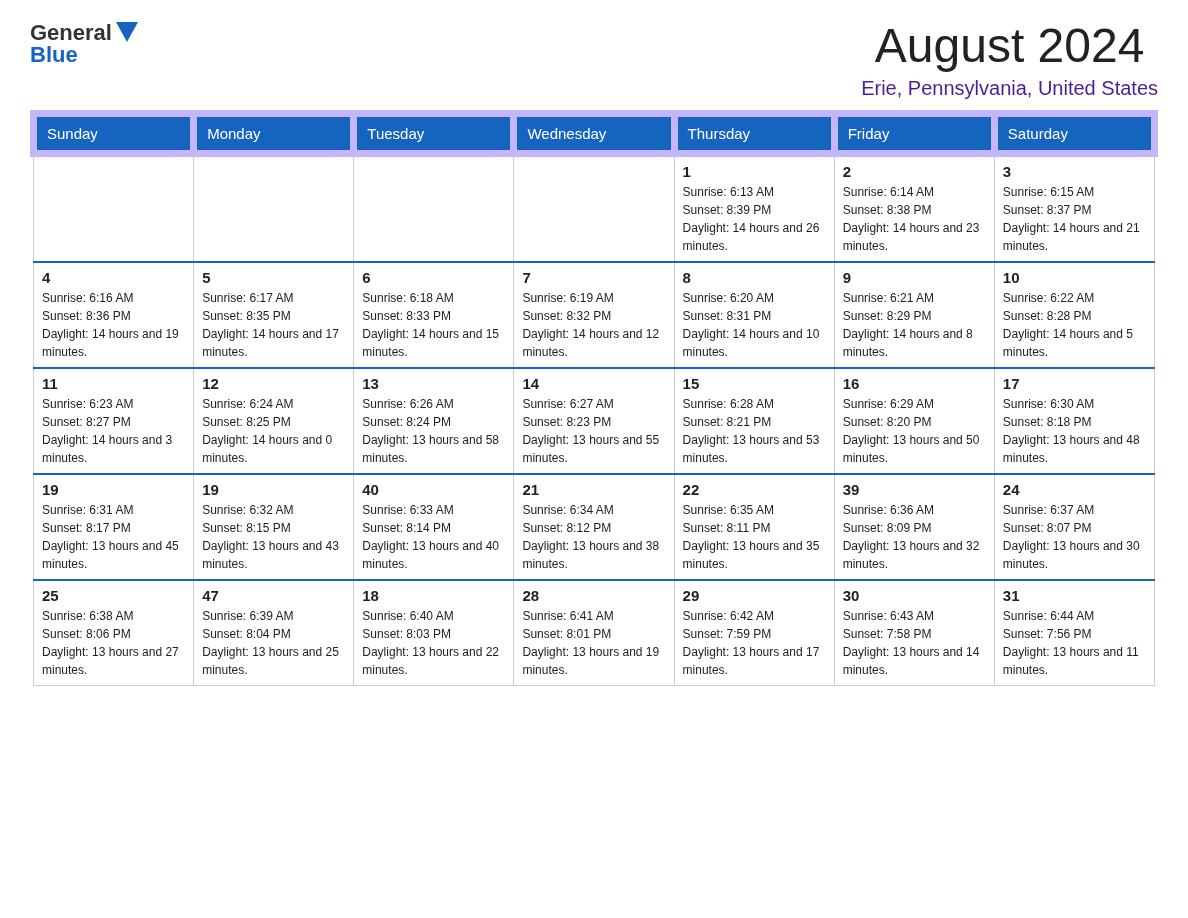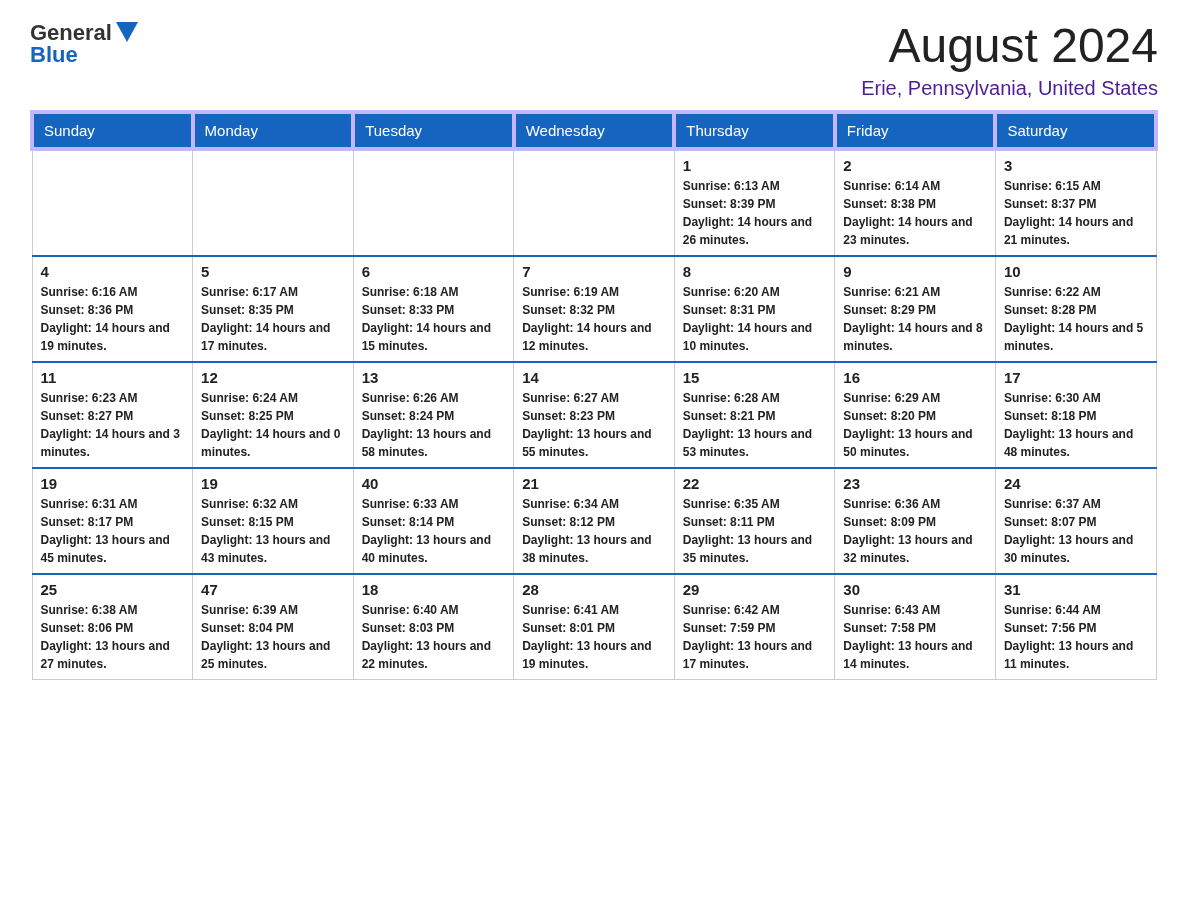--- a/index.html
+++ b/index.html
@@ -26,21 +26,21 @@
       color: #333;
       font-weight: bold;
     }
     .logo-text-blue {
       font-size: 22px;
       color: #1565c0;
       font-weight: bold;
       text-align: right;
     }
     .title-block {
-      text-align: right;
+      text-align: center;
     }
     .month-title {
       font-size: 48px;
       font-weight: normal;
       color: #222;
       line-height: 1.1;
     }
     .location-title {
       font-size: 20px;
       color: #4c1d95;
@@ -51,42 +51,41 @@
       border-collapse: collapse;
       margin-top: 10px;
     }
     .calendar th {
       background-color: #1565c0;
       color: #fff;
       font-size: 15px;
       font-weight: normal;
       padding: 8px 10px;
       text-align: left;
-      border: 4px solid #c4b5fd;
+      border: 7px solid #c4b5fd;
     }
     .calendar td {
       vertical-align: top;
       border: 1px solid #ccc;
       padding: 6px 8px;
       width: calc(100% / 7);
       min-height: 100px;
       font-size: 12.5px;
       color: #222;
     }
     .day-number {
       font-size: 15px;
       font-weight: bold;
       color: #222;
       margin-bottom: 3px;
     }
     .day-info {
       font-size: 12px;
       color: #222;
       line-height: 1.5;
-      font-weight: bold;
     }
     .empty-cell {
       background: #fff;
     }
     .row-border td {
       border-top: 2px solid #1565c0;
     }
   </style>
 </head>
 <body>
@@ -217,21 +216,21 @@
         </td>
         <td>
           <div class="day-number">21</div>
           <div class="day-info">Sunrise: 6:34 AM<br>Sunset: 8:12 PM<br>Daylight: 13 hours and 38 minutes.</div>
         </td>
         <td>
           <div class="day-number">22</div>
           <div class="day-info">Sunrise: 6:35 AM<br>Sunset: 8:11 PM<br>Daylight: 13 hours and 35 minutes.</div>
         </td>
         <td>
-          <div class="day-number">23</div>
+          <div class="day-number">39</div>
           <div class="day-info">Sunrise: 6:36 AM<br>Sunset: 8:09 PM<br>Daylight: 13 hours and 32 minutes.</div>
         </td>
         <td>
           <div class="day-number">24</div>
           <div class="day-info">Sunrise: 6:37 AM<br>Sunset: 8:07 PM<br>Daylight: 13 hours and 30 minutes.</div>
         </td>
       </tr>
       <tr class="row-border">
         <td>
           <div class="day-number">25</div>

